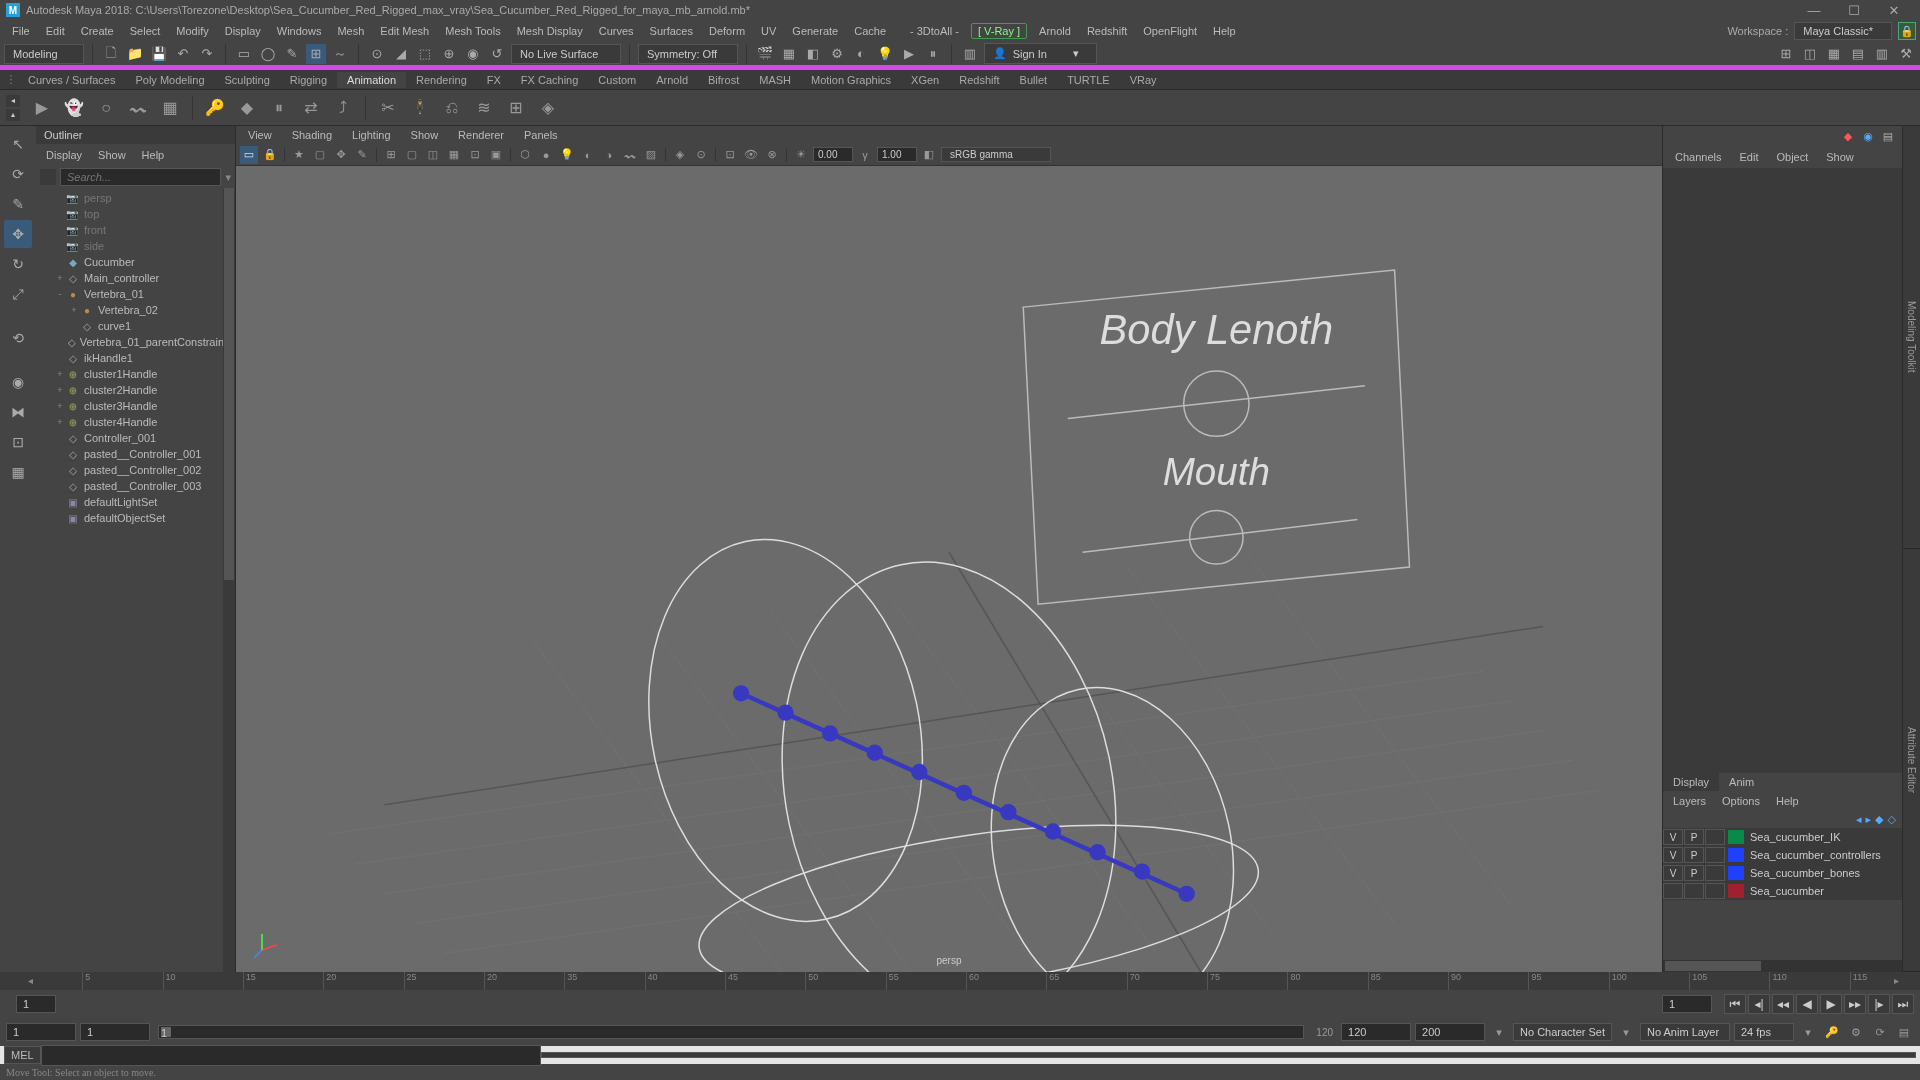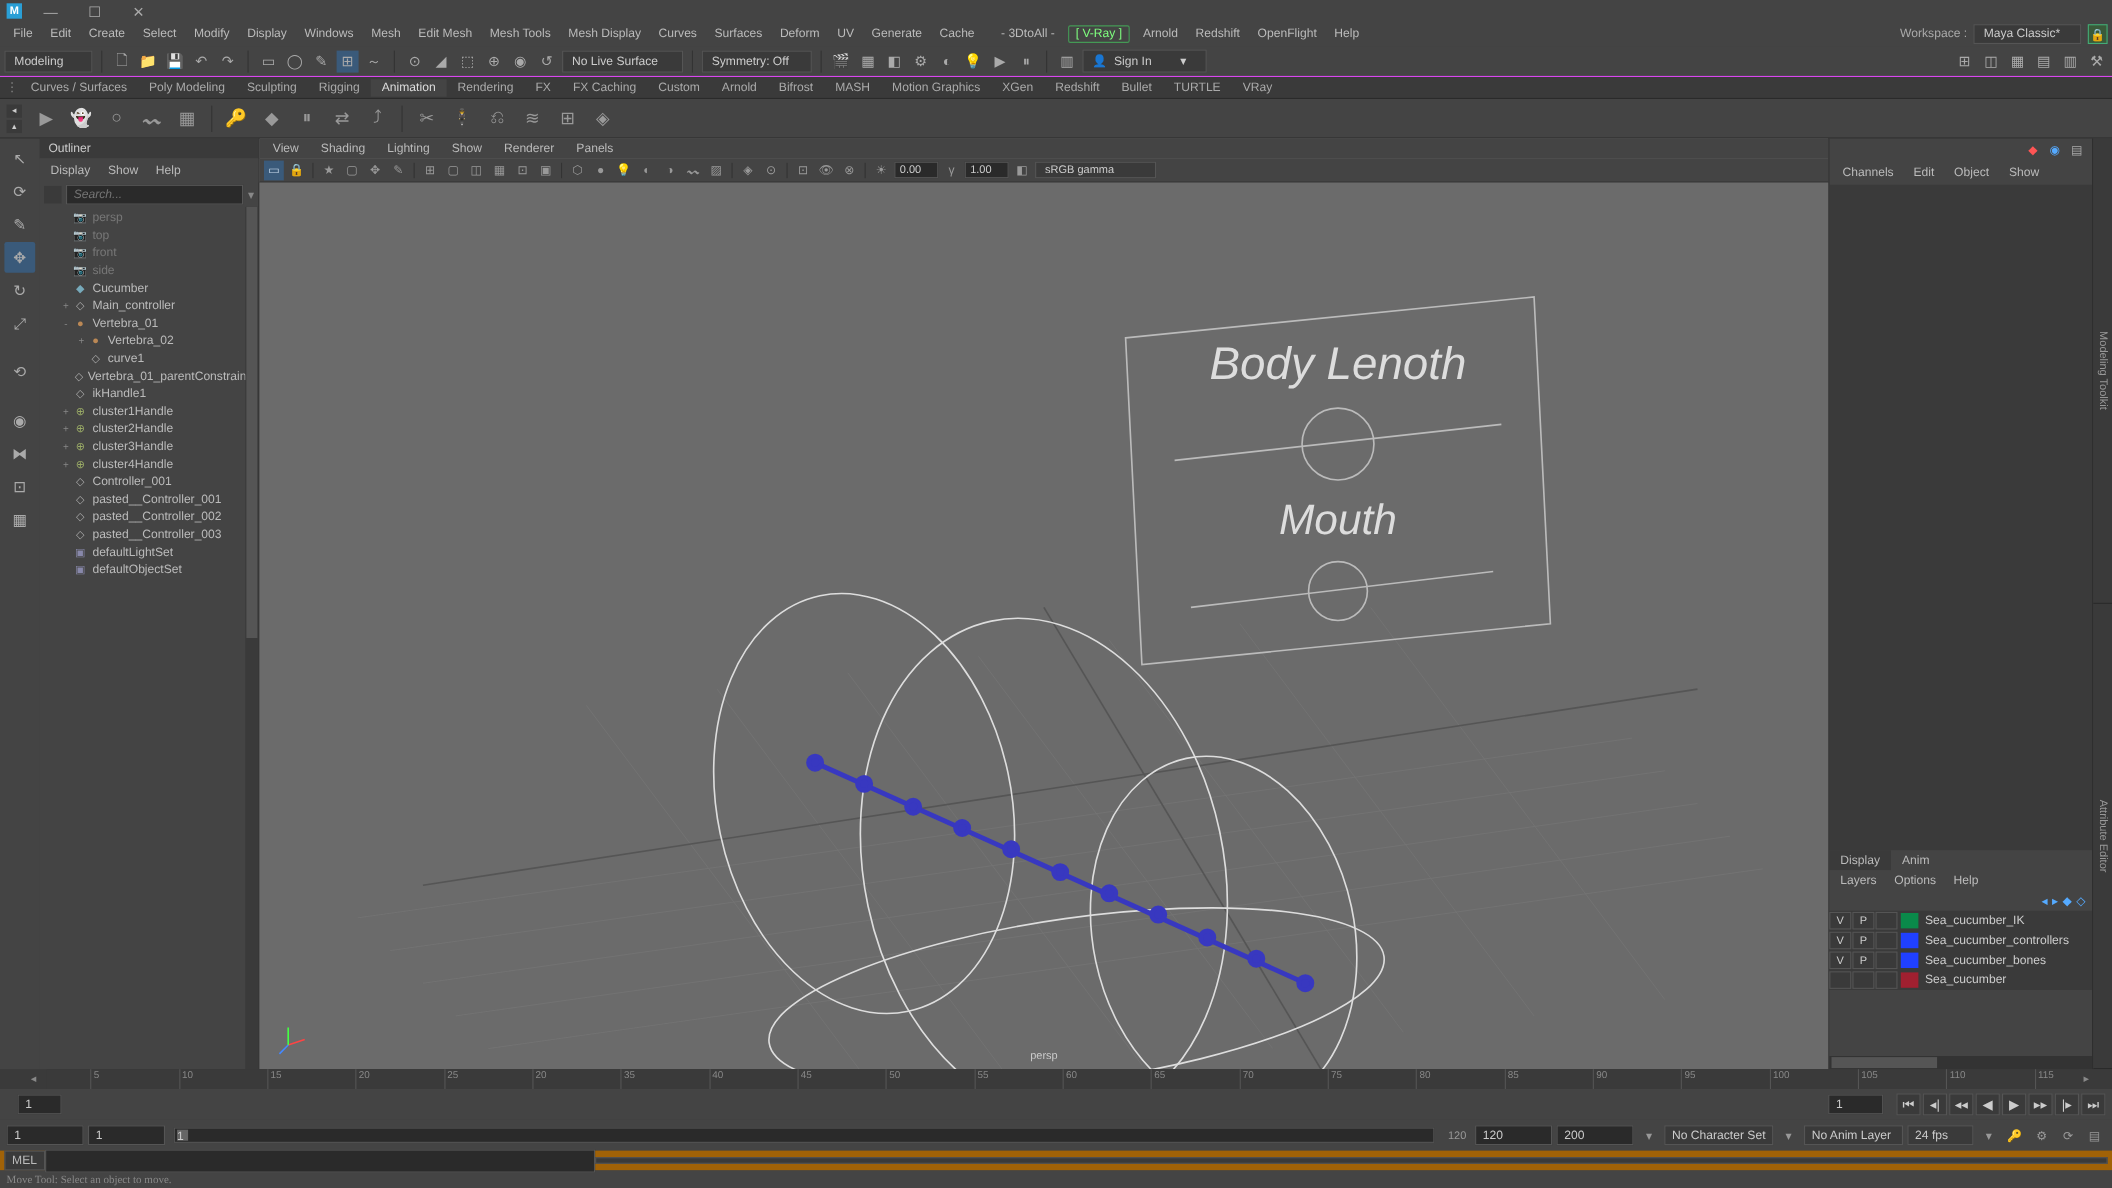--- a/index.html
+++ b/index.html
@@ -15,21 +15,21 @@
 .main-menu { background: #444; height: 22px; display: flex; align-items: center; padding: 0 4px; gap: 0; font-size: 11px; }
 .main-menu .mi { padding: 3px 8px; color: #bbb; cursor: default; }
 .main-menu .sep { width: 8px; }
 .main-menu .vray { color: #7fff7f; border: 1px solid #495; padding: 1px 6px; border-radius: 2px; margin: 0 4px; }
 .main-menu .spacer { flex: 1; }
 .main-menu .workspace-label { color: #aaa; margin-right: 6px; }
 .main-menu .workspace-sel { background: #3a3a3a; border: 1px solid #555; padding: 2px 18px 2px 8px; color: #ccc; position: relative; }
 .main-menu .lock-icon { margin-left: 6px; width: 18px; height: 18px; display: inline-flex; align-items: center; justify-content: center; background: #3a5a3a; border: 1px solid #4a7; }
 
 
-.status-row { background: #444; height: 28px; display: flex; align-items: center; padding: 0 4px; gap: 4px; border-bottom: 1px solid #d946ef; }
+.status-row { background: #444; height: 28px; display: flex; align-items: center; padding: 0 4px; gap: 4px; border-bottom: 5px solid #d946ef; }
 .status-row .dropdown { background: #3a3a3a; border: 1px solid #555; padding: 3px 18px 3px 8px; color: #ccc; min-width: 80px; }
 .status-row .divider { width: 1px; height: 20px; background: #333; margin: 0 4px; }
 .status-row .ico { width: 20px; height: 20px; display: inline-flex; align-items: center; justify-content: center; color: #aaa; font-size: 13px; }
 .status-row .signin { background: #3a3a3a; border: 1px solid #555; padding: 3px 18px 3px 8px; color: #ccc; display: flex; align-items: center; gap: 6px; }
 .status-row .right-icons { margin-left: auto; display: flex; gap: 4px; }
 
 
 .shelf-tabs { background: #3a3a3a; height: 20px; display: flex; align-items: center; padding: 0 4px; font-size: 11px; border-bottom: 1px solid #2a2a2a; }
 .shelf-tabs .tab { padding: 2px 10px; color: #aaa; cursor: default; }
 .shelf-tabs .tab.active { background: #444; color: #ddd; }
@@ -126,33 +126,34 @@
 .time-controls .pb { width: 22px; height: 20px; display: inline-flex; align-items: center; justify-content: center; color: #ccc; font-size: 12px; background: #3a3a3a; border: 1px solid #555; }
 
 .range-controls { height: 28px; background: #444; display: flex; align-items: center; padding: 0 6px; gap: 4px; }
 .range-controls .rfield { background: #2a2a2a; border: 1px solid #555; padding: 2px 6px; color: #ccc; font-size: 11px; width: 70px; }
 .range-controls .rslider { flex: 1; height: 14px; background: #2a2a2a; position: relative; border: 1px solid #555; margin: 0 4px; }
 .range-controls .rslider .rthumb { position: absolute; left: 2px; top: 1px; bottom: 1px; width: 10px; background: #666; }
 .range-controls .rselect { background: #3a3a3a; border: 1px solid #555; padding: 2px 6px; color: #ccc; font-size: 11px; min-width: 90px; display: flex; align-items: center; }
 .range-controls .rico { width: 20px; height: 20px; display: inline-flex; align-items: center; justify-content: center; color: #999; }
 
 
-.cmd-line { height: 18px; background: #a16207; display: flex; align-items: center; padding: 0 4px; gap: 0; font-size: 11px; }
+.cmd-line { height: 18px; background: #e5e5e5; display: flex; align-items: center; padding: 0 4px; gap: 0; font-size: 11px; }
 .cmd-line .cmd-label { background: #3a3a3a; padding: 2px 6px; color: #bbb; border: 1px solid #555; }
 .cmd-line .cmd-input { flex: 1; background: #2a2a2a; border: 1px solid #555; padding: 2px 6px; color: #ccc; max-width: 500px; }
 .cmd-line .cmd-output { flex: 1; background: #3a3a3a; padding: 2px 6px; color: #999; border: 1px solid #555; }
 
 
 .help-line { height: 16px; background: #444; display: flex; align-items: center; padding: 0 6px; font-size: 10px; color: #888; font-family: Liberation Serif, serif; }
 </style>
 </head>
 <body>
 
 <div class="title-bar">
   <span class="app-icon">M</span>
+  <span class="title-text">Autodesk Maya 2018: C:\Users\Torezone\Desktop\Sea_Cucumber_Red_Rigged_max_vray\Sea_Cucumber_Red_Rigged_for_maya_mb_arnold.mb*</span>
   <span class="win-btn">—</span>
   <span class="win-btn">☐</span>
   <span class="win-btn">✕</span>
 </div>
 
 <div class="main-menu" id="main-menu-container">
     <span class="mi">File</span>
     <span class="mi">Edit</span>
     <span class="mi">Create</span>
     <span class="mi">Select</span>

